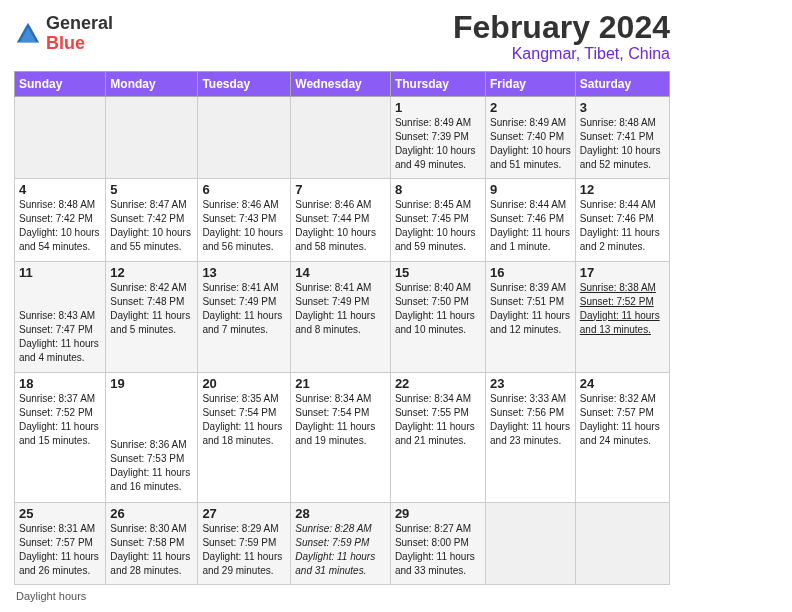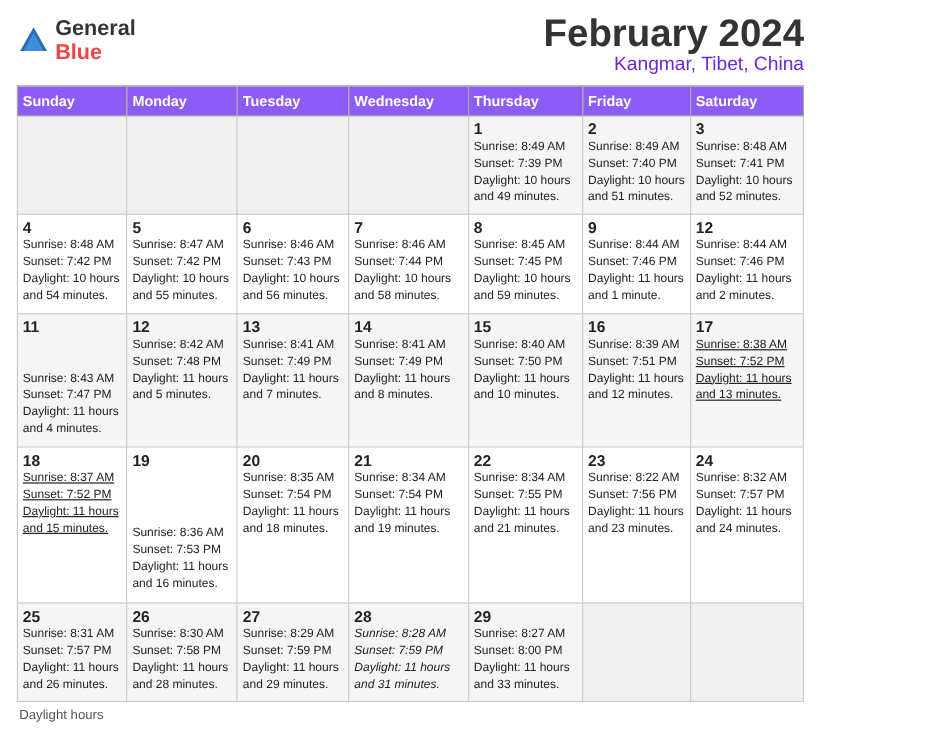--- a/index.html
+++ b/index.html
@@ -271,21 +271,21 @@
             <span class="day-num">17</span>
             <div class="day-info" style="white-space: pre-line; text-decoration: underline;">Sunrise: 8:38 AM
 Sunset: 7:52 PM
 Daylight: 11 hours
 and 13 minutes.</div>
           </td>
         </tr>
         <tr>
           <td>
             <span class="day-num">18</span>
-            <div class="day-info" style="white-space: pre-line; text-decoration: underline;">Sunrise: 8:37 AM
+            <div class="day-info" style="white-space: pre-line;">Sunrise: 8:37 AM
 Sunset: 7:52 PM
 Daylight: 11 hours
 and 15 minutes.</div>
           </td>
           <td>
             <span class="day-num">19</span>
             <div class="day-info" style="white-space: pre-line; margin-top: 47px;">Sunrise: 8:36 AM
 Sunset: 7:53 PM
 Daylight: 11 hours
 and 16 minutes.</div>
@@ -306,21 +306,21 @@
           </td>
           <td>
             <span class="day-num">22</span>
             <div class="day-info" style="white-space: pre-line;">Sunrise: 8:34 AM
 Sunset: 7:55 PM
 Daylight: 11 hours
 and 21 minutes.</div>
           </td>
           <td>
             <span class="day-num">23</span>
-            <div class="day-info" style="white-space: pre-line;">Sunrise: 8:22 AM
+            <div class="day-info" style="white-space: pre-line;">Sunrise: 3:33 AM
 Sunset: 7:56 PM
 Daylight: 11 hours
 and 23 minutes.</div>
           </td>
           <td>
             <span class="day-num">24</span>
             <div class="day-info" style="white-space: pre-line;">Sunrise: 8:32 AM
 Sunset: 7:57 PM
 Daylight: 11 hours
 and 24 minutes.</div>

